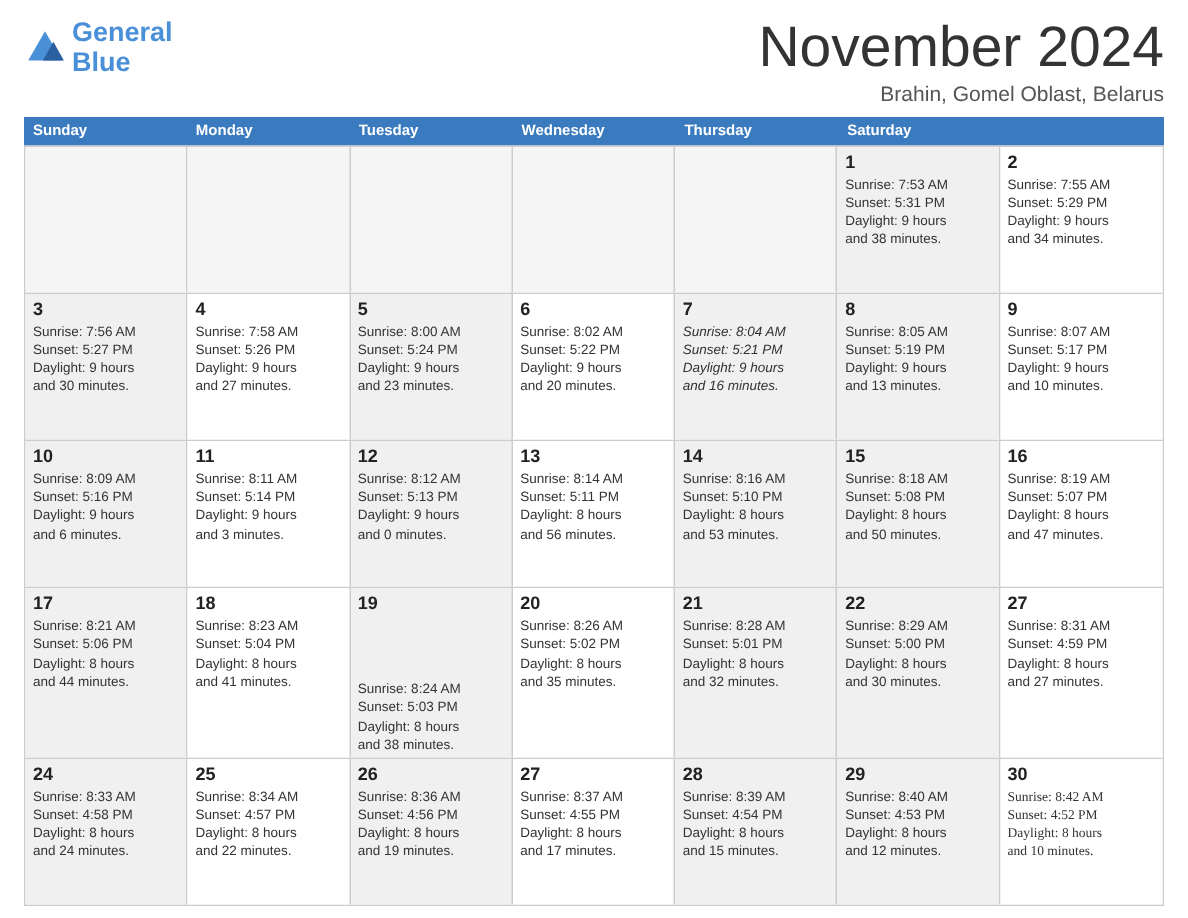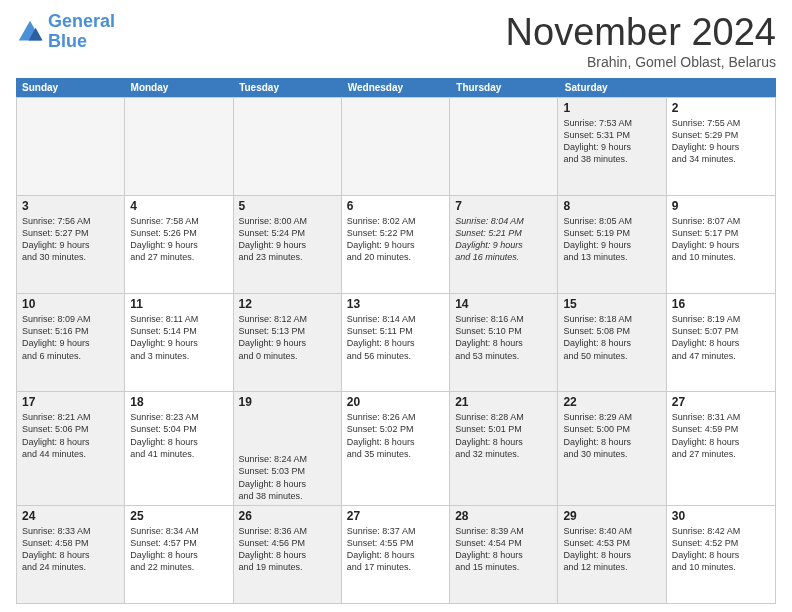--- a/index.html
+++ b/index.html
@@ -357,21 +357,21 @@
           </div>
           <div class="cal-cell shaded">
             <div class="day-num">29</div>
             <div class="cell-info" style="white-space: pre-line;">Sunrise: 8:40 AM
 Sunset: 4:53 PM
 Daylight: 8 hours
 and 12 minutes.</div>
           </div>
           <div class="cal-cell">
             <div class="day-num">30</div>
-            <div class="cell-info" style="white-space: pre-line;">Sunrise: 8:42 AM
+            <div class="cell-info" style="white-space: pre-line; font-family: Liberation Serif, serif;">Sunrise: 8:42 AM
 Sunset: 4:52 PM
 Daylight: 8 hours
 and 10 minutes.</div>
           </div>
         </div>
       </div>
   </div>
 </div>
 
 </body></html>

